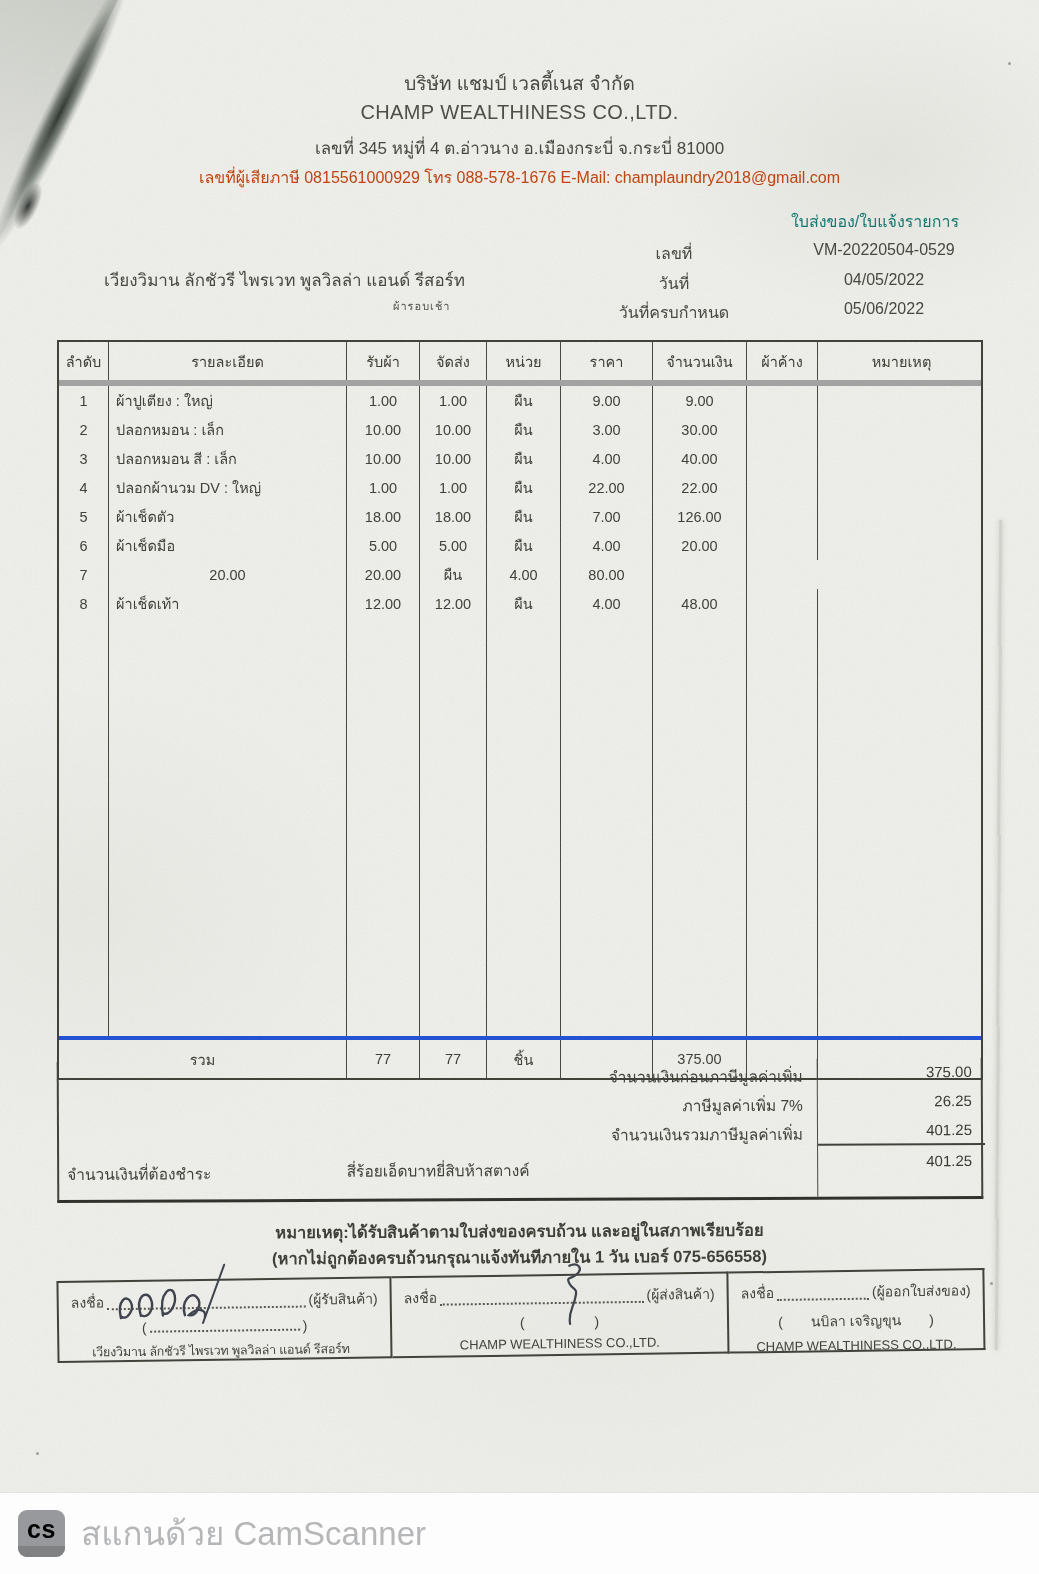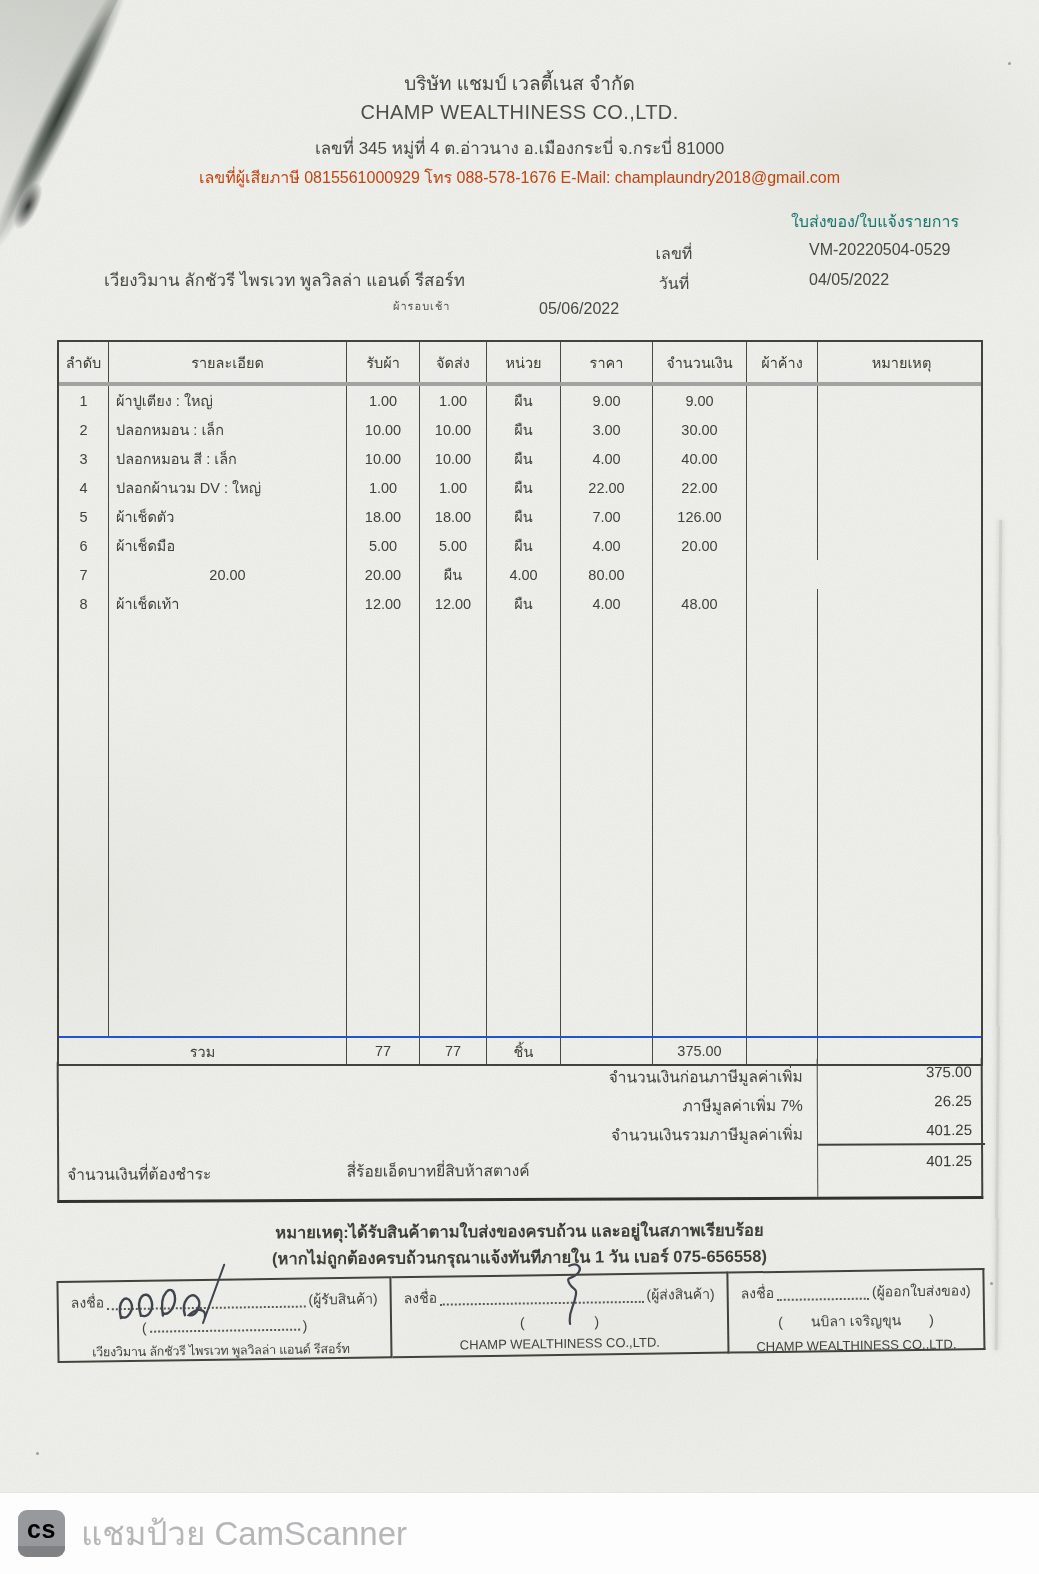--- a/index.html
+++ b/index.html
@@ -34,39 +34,39 @@
   
   .h-line{ position:absolute; left:0; width:1039px; text-align:center; color:#45453e; }
   .h-th   { top:68px;  font-size:19px; }
   .h-en   { top:101px; font-size:20px; letter-spacing:0.4px; color:#4b4b44;}
   .h-addr { top:134px; font-size:17px; }
   .h-tax  { top:165px; font-size:16px; color:#c2410c;}
 
   .doc-title{ position:absolute; top:209px; right:80px; font-size:16px; color:#0f766e;text-align:center;}
   .doc-row{ position:absolute; right:80px; width:420px; display:flex; font-size:16px; color:#44443d;}
   .doc-row .lab{ flex:1; text-align:center; }
-  .doc-row .val{ width:150px; text-align:left; }
+  .doc-row .val{ width:150px; text-align:center; }
   .dr1{ top:241px; } .dr2{ top:271px; } .dr3{ top:300px; }
 
   .customer{ position:absolute; left:104px; top:266px; font-size:17px; color:#45453e;}
   .round   { position:absolute; left:393px; top:297px; font-size:11px; color:#50504a; letter-spacing:1px;}
 
   
   .tbl{ position:absolute; left:57px; top:340px; width:926px; border:2px solid #3e3e37; }
   .tgrid{ display:grid; grid-template-columns:50px 238px 73px 67px 74px 92px 94px 71px 167px; }
   .tgrid > div{ border-right:1.5px solid #45453e; display:flex; align-items:center; justify-content:center;
     font-size:14.5px; color:#3c3c35; }
   .tgrid > div:last-child{ border-right:none; }
-  .thead{ height:44px; border-bottom:4px solid #a3a3a3; }
+  .thead{ height:44px; border-bottom:6px solid #a3a3a3; }
   .thead > div{ font-size:14.5px; color:#39392f; }
   .trow{ height:29px; }
   .trow .c-desc{ justify-content:flex-start; padding-left:7px; }
   .tempty{ height:418px; }
   .tempty > div{ height:100%; }
-  .ttotal{ height:28px; border-top:2px solid #1d4ed8;
+  .ttotal{ height:42px; border-top:4px solid #1d4ed8;
     display:grid; grid-template-columns:288px 73px 67px 74px 92px 94px 71px 167px; }
   .ttotal > div{ border-right:1.5px solid #45453e; display:flex; align-items:center; justify-content:center;
     font-size:14.5px; color:#3c3c35;}
   .ttotal > div:last-child{ border-right:none; }
 
   
   .summary{ position:absolute; left:57px; top:1062px; width:926px;
     border-left:2px solid #3e3e37; border-right:2px solid #3e3e37; border-bottom:3px solid #2d2d27;
     display:grid; grid-template-columns:759px 167px; transform:rotate(-0.25deg); transform-origin:left center;}
   .s-left{ border-right:1.5px solid #45453e; }
@@ -126,20 +126,21 @@
 <div class="doc-title">ใบส่งของ/ใบแจ้งรายการ</div>
 <div class="doc-row dr1">
   <span class="lab">เลขที่</span>
   <span class="val">VM-20220504-0529</span>
 </div>
 <div class="doc-row dr2">
   <span class="lab">วันที่</span>
   <span class="val">04/05/2022</span>
 </div>
 <div class="doc-row dr3">
+  <span class="lab">วันที่ครบกำหนด</span>
   <span class="val">05/06/2022</span>
 </div>
 <div class="customer">เวียงวิมาน ลักชัวรี ไพรเวท พูลวิลล่า แอนด์ รีสอร์ท</div>
 <div class="round">ผ้ารอบเช้า</div>
 
 <div class="tbl">
   <div class="tgrid thead">
     <div>ลำดับ</div>
     <div>รายละเอียด</div>
     <div>รับผ้า</div>
@@ -335,14 +336,14 @@
     <feColorMatrix type="matrix" values="0 0 0 0 0.30  0 0 0 0 0.30  0 0 0 0 0.27  0 0 0 0.55 0"></feColorMatrix>
   </filter>
   <rect width="1039" height="1492" filter="url(#grain)" opacity="0.20"></rect>
 </svg>
 
 <div class="footer">
   <div class="cslogo">
     <span class="cstxt">cs</span>
     <span class="cstab"></span>
   </div>
-  <div class="scan-text">แชมป้วย CamScanner</div>
+  <div class="scan-text">สแกนด้วย CamScanner</div>
 </div>
 
 </body></html>

